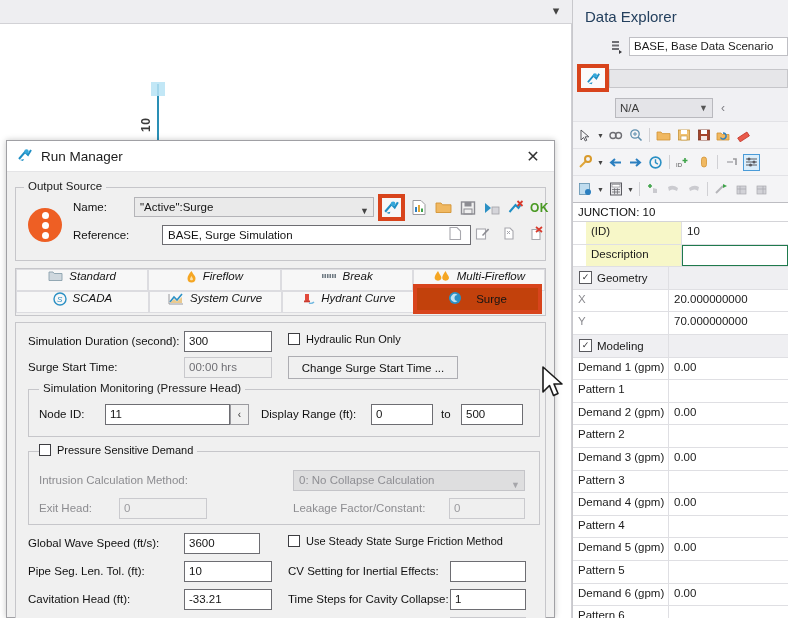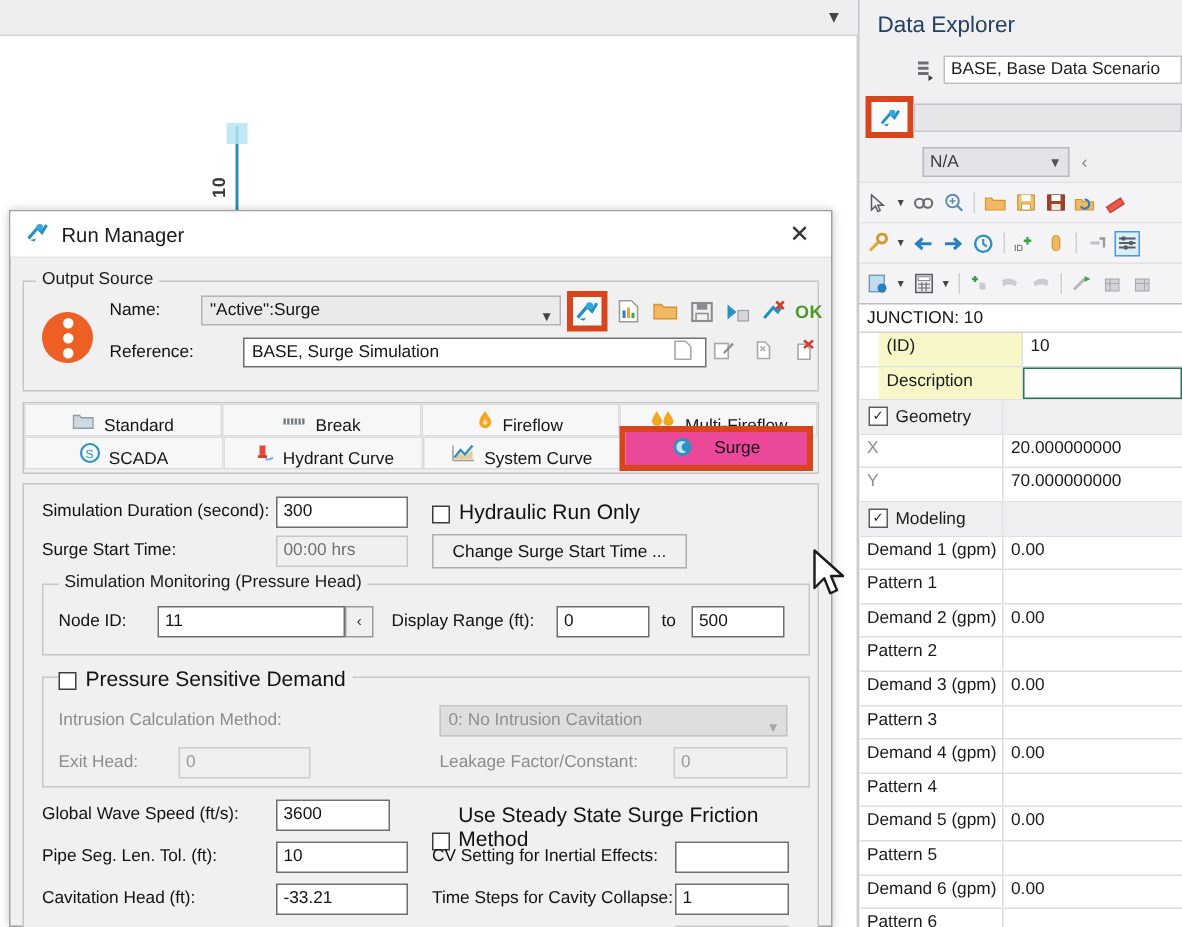--- a/index.html
+++ b/index.html
@@ -157,42 +157,42 @@
   #hl-run-icon{
     border:4px solid #d8441c;box-sizing:content-box;width:19px;height:19px;
     display:flex;align-items:center;justify-content:center;background:#f7f7f7;
   }
   .ok-text{font-size:12px;font-weight:bold;color:#4a9a24;letter-spacing:.3px;}
   
   #tabs-group{height:46px;margin-bottom:6px;border:1px solid #c6c6ca;background:#f0f0f0;
     position:relative;}
   .tab-rowline{display:flex;height:22px;}
   .tabitem{
-    flex:1;display:flex;align-items:flex-end;justify-content:center;gap:6px;
+    flex:1;display:flex;align-items:flex-start;justify-content:center;gap:6px;
     font-size:11.5px;color:#141414;background:#f7f7f7;border:1px solid #dcdce0;
-    box-sizing:border-box;margin:0;
+    box-sizing:border-box;margin:0;font-style:italic;
   }
   #tab-surge-wrap{
     position:absolute;right:3px;bottom:1px;width:121px;height:22px;
     border:4px solid #d8441c;box-sizing:content-box;
   }
   #tab-surge{
-    width:100%;height:100%;background:#ec4899;display:flex;align-items:center;
+    width:100%;height:100%;background:#c2410c;display:flex;align-items:center;
     justify-content:center;gap:14px;font-size:11.5px;color:#141414;box-sizing:border-box;
   }
   
   #settings-group{height:316px;border:1px solid #c6c6ca;position:relative;background:#f0f0f0;}
   .fld-label{position:absolute;font-size:11.5px;color:#111;}
   .txtbox{
     position:absolute;background:#ffffff;border:1px solid #6d6d72;box-sizing:border-box;
     height:21px;font-size:11.5px;line-height:19px;padding:0 4px;color:#141414;
   }
   .txtbox.ro{background:#f0f0f0;border-color:#c8c8cc;color:#6f6f74;}
   .txtbox.dis{background:#efefef;border:1px solid #cacace;color:#9a9a9e;}
-  .cbx{position:absolute;display:flex;align-items:flex-end;gap:6px;font-size:14px;color:#111;}
+  .cbx{position:absolute;display:flex;align-items:center;gap:6px;font-size:11px;color:#111;}
   .cbx .box{width:12px;height:12px;border:1px solid #3d3d41;background:#fff;box-sizing:border-box;}
   .btn{
     position:absolute;background:#f0f0f0;border:1px solid #adadb2;box-sizing:border-box;
     font-size:11.5px;display:flex;align-items:center;justify-content:center;color:#111;
   }
   .sub-group{position:absolute;border:1px solid #c6c6ca;box-sizing:border-box;}
   .sub-legend{
     position:absolute;top:-8px;left:10px;background:#f0f0f0;padding:0 4px;font-size:11.5px;
   }
   .ddl{
@@ -606,65 +606,65 @@
 
       <div id="tabs-group">
         <div class="tab-rowline" id="tab-row-1">
             <div class="tabitem">
               <span><svg width="15" height="12" viewBox="0 0 15 12">
                   <path d="M1 2 h4 l1.2 1.5 H14 V10.5 H1 Z" fill="#cfd8de" stroke="#8aa0ad" stroke-width=".9"></path>
                 </svg></span>
               <span>Standard</span>
             </div>
             <div class="tabitem">
+              <span><svg width="11" height="14" viewBox="0 0 11 14">
+                  <path d="M5.5 1 C3 4 1.5 6 1.5 8.5 A4 4 0 0 0 9.5 8.5 C9.5 6 7.5 5 5.5 1z" fill="#f5a623"></path>
+                  <path d="M5.5 6 C4.5 7.5 4 8.5 4 9.4 A1.7 1.7 0 0 0 7 9.4 C7 8.5 6.4 7.8 5.5 6z" fill="#fde2a8"></path>
+                </svg></span>
+              <span>Fireflow</span>
+            </div>
+            <div class="tabitem">
               <span><svg width="16" height="12" viewBox="0 0 16 12">
                   <rect x="1" y="4" width="14" height="4" fill="#6f7a82"></rect>
                   <path d="M3 4v4M5.5 4v4M8 4v4M10.5 4v4M13 4v4" stroke="#fff" stroke-width=".9"></path>
                 </svg></span>
               <span>Break</span>
-            </div>
-            <div class="tabitem">
-              <span><svg width="11" height="14" viewBox="0 0 11 14">
-                  <path d="M5.5 1 C3 4 1.5 6 1.5 8.5 A4 4 0 0 0 9.5 8.5 C9.5 6 7.5 5 5.5 1z" fill="#f5a623"></path>
-                  <path d="M5.5 6 C4.5 7.5 4 8.5 4 9.4 A1.7 1.7 0 0 0 7 9.4 C7 8.5 6.4 7.8 5.5 6z" fill="#fde2a8"></path>
-                </svg></span>
-              <span>Fireflow</span>
             </div>
             <div class="tabitem">
               <span><svg width="18" height="14" viewBox="0 0 18 14">
                   <path d="M5 1 C3 4 1.6 5.8 1.6 8.2 A3.5 3.5 0 0 0 8.4 8.2 C8.4 5.8 6.8 5 5 1z" fill="#f5a623"></path>
                   <path d="M12.5 1 C10.6 4 9.2 5.8 9.2 8.2 A3.5 3.5 0 0 0 16 8.2 C16 5.8 14.4 5 12.5 1z" fill="#f5a623"></path>
                 </svg></span>
               <span>Multi-Fireflow</span>
             </div>
           </div>
         <div class="tab-rowline" id="tab-row-2">
             <div class="tabitem">
               <span><svg width="14" height="14" viewBox="0 0 14 14">
                   <circle cx="7" cy="7" r="6" fill="none" stroke="#2b90c4" stroke-width="1.4"></circle>
                   <text x="4" y="10.2" font-size="8" fill="#2b90c4" font-family="Liberation Sans">S</text>
                 </svg></span>
               <span>SCADA</span>
             </div>
             <div class="tabitem">
-              <span><svg width="15" height="14" viewBox="0 0 15 14">
-                  <path d="M5 2 h4 v6 a2 2 0 0 1 -4 0z" fill="#e24a3c"></path>
-                  <rect x="4" y="8.5" width="6" height="1.8" fill="#c93c30"></rect>
-                  <path d="M9 11 q3 1 5 -1" stroke="#6fb7e0" stroke-width="1.4" fill="none"></path>
-                </svg></span>
-              <span>Hydrant Curve</span>
-            </div>
-            <div class="tabitem">
               <span><svg width="16" height="14" viewBox="0 0 16 14">
                   <path d="M1 12 V2" stroke="#9a9a9e" stroke-width="1"></path>
                   <path d="M1 12 H15" stroke="#9a9a9e" stroke-width="1"></path>
                   <path d="M2 10 L6 5 L9 8 L14 2" stroke="#2b90c4" stroke-width="1.6" fill="none"></path>
                   <path d="M2 11 L6 7 L9 9.5 L14 5 L14 11z" fill="#e0a63a" opacity=".55"></path>
                 </svg></span>
               <span>System Curve</span>
+            </div>
+            <div class="tabitem">
+              <span><svg width="15" height="14" viewBox="0 0 15 14">
+                  <path d="M5 2 h4 v6 a2 2 0 0 1 -4 0z" fill="#e24a3c"></path>
+                  <rect x="4" y="8.5" width="6" height="1.8" fill="#c93c30"></rect>
+                  <path d="M9 11 q3 1 5 -1" stroke="#6fb7e0" stroke-width="1.4" fill="none"></path>
+                </svg></span>
+              <span>Hydrant Curve</span>
             </div>
             <div class="tabitem" style="background: rgb(240, 240, 240); border: none;"></div>
           </div>
         <div id="tab-surge-wrap">
           <div id="tab-surge">
             <span>
               <svg width="14" height="14" viewBox="0 0 14 14">
                   <circle cx="7" cy="7" r="6" fill="#2b90c4"></circle>
                   <path d="M9.5 4 a4 4 0 1 0 0 6 a3 3 0 1 1 0 -6z" fill="#bfe2f2"></path>
                 </svg>
@@ -700,21 +700,21 @@
 
         <div class="sub-group" style="left:12px;top:128px;width:512px;height:74px;">
           <span class="sub-legend" style="padding-left:0;">
             <span class="cbx" style="position:relative;left:0;top:0;display:inline-flex;">
               <span class="box"></span>
               <span>Pressure Sensitive Demand</span>
             </span>
           </span>
           <span class="fld-label" style="left:10px;top:22px;color:#8c8c90;">Intrusion Calculation Method:</span>
           <span class="ddl" style="left:264px;top:18px;width:232px;">
-            <span>0: No Intrusion Cavitation</span>
+            <span>0: No Collapse Calculation</span>
             <span class="cv">▼</span>
           </span>
           <span class="fld-label" style="left:10px;top:50px;color:#8c8c90;">Exit Head:</span>
           <span class="txtbox dis" style="left:90px;top:46px;width:88px;">0</span>
           <span class="fld-label" style="left:264px;top:50px;color:#8c8c90;">Leakage Factor/Constant:</span>
           <span class="txtbox dis" style="left:420px;top:46px;width:76px;">0</span>
         </div>
 
         <span class="fld-label" style="left:12px;top:214px;">Global Wave Speed (ft/s):</span>
         <span class="txtbox" style="left:168px;top:210px;width:76px;">3600</span>

